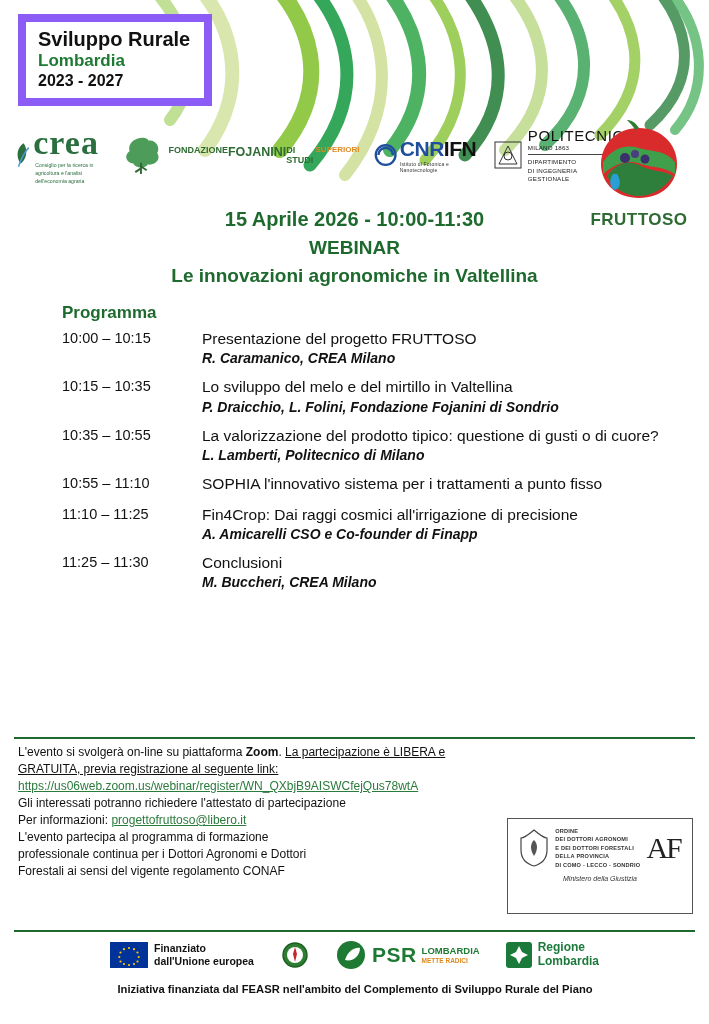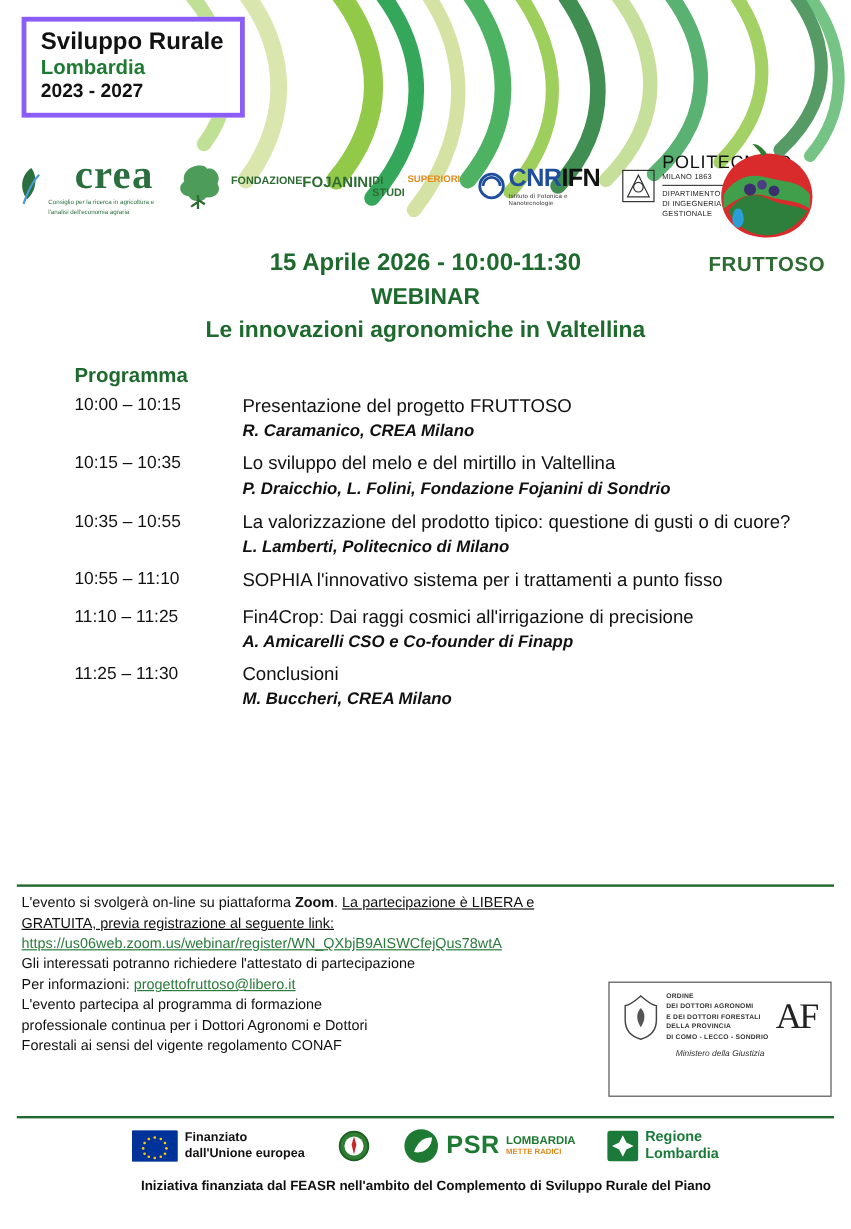--- a/index.html
+++ b/index.html
@@ -13,36 +13,36 @@
     overflow: hidden;
   }
 
   
   .swirls { position:absolute; top:0; left:0; width:709px; height:200px; overflow:hidden; }
   .swirls svg { display:block; }
 
   
   .psr-box {
     position:absolute; top:14px; left:18px;
-    border:4px solid #8b5cf6; background:#fff;
+    border:8px solid #8b5cf6; background:#fff;
     padding:6px 14px 8px 12px;
     z-index:5;
   }
   .psr-l1 { font-size:20px; font-weight:bold; color:#111; line-height:1.15; }
   .psr-l2 { font-size:17px; font-weight:bold; color:#1e7a33; line-height:1.15; }
   .psr-l3 { font-size:16px; font-weight:bold; color:#111; line-height:1.2; }
 
   
   .logos {
     position:absolute; top:122px; left:14px; width:560px; height:66px;
     display:flex; align-items:center; gap:14px; z-index:5;
   }
   .logo { display:flex; align-items:center; }
 
-  .crea-txt { font-size:34px; font-weight:bold; color:#2b6f3f; letter-spacing:1px; font-family:"Liberation Serif", serif;margin-left:24px;}
+  .crea-txt { font-size:34px; font-weight:bold; color:#2b6f3f; letter-spacing:1px; font-family:"Liberation Serif", serif;}
   .crea-sub { font-size:5.2px; color:#2b6f3f; line-height:1.5; margin-left:2px; max-width:96px;}
 
   .foj-txt  { font-size:9px; font-weight:bold; color:#2e6b33; line-height:1.12; }
   .foj-sup  { font-size:8px; font-weight:bold; color:#e08a1e; }
 
   .cnr-txt  { font-size:21px; font-weight:bold; color:#1f4e9c; letter-spacing:-0.5px;}
   .cnr-ifn  { color:#111; }
   .cnr-sub  { font-size:5px; color:#333; letter-spacing:.2px; }
 
   .poli-t1 { font-size:15px; font-weight:normal; color:#111; letter-spacing:.6px; }

